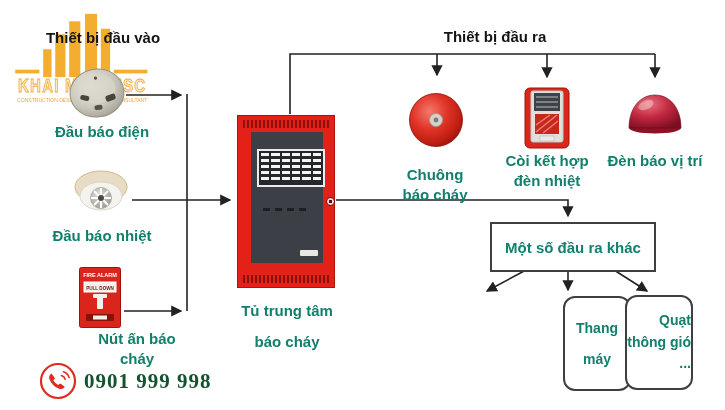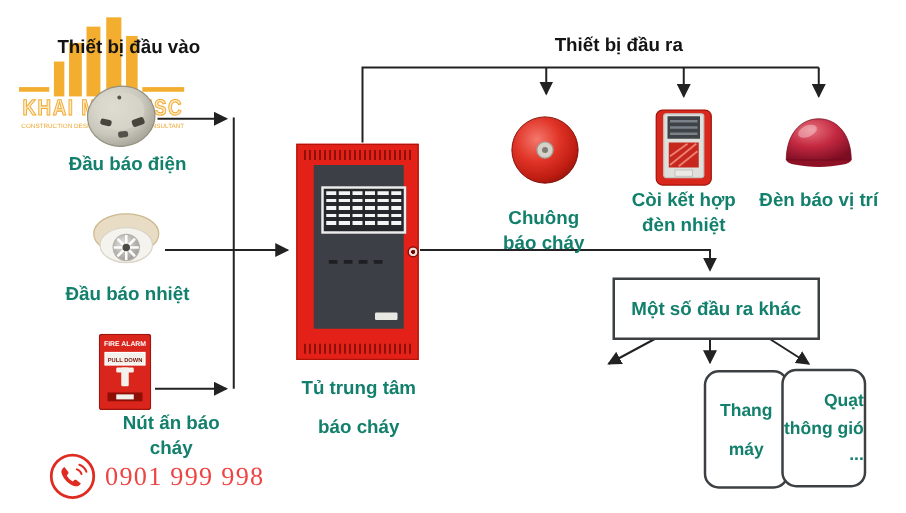--- a/index.html
+++ b/index.html
@@ -22,21 +22,21 @@
 
   
   .flowbox{position:absolute;background:#fff;border:2px solid #3c4043;display:flex;align-items:center;justify-content:center;text-align:center;font-weight:bold;color:#12806c;z-index:2;}
   #other-box{left:490px;top:222px;width:162px;height:46px;border-radius:0;font-size:15px;}
   .mini-box{border-radius:12px;font-size:14px;white-space:pre-line;}
   #mini-1{left:448px;top:297px;width:64px;height:90px;line-height:2.15;}
   #mini-2{left:563px;top:296px;width:64px;height:91px;line-height:2.15;}
   #mini-3{left:625px;top:295px;width:64px;height:91px;line-height:1.55;text-align:right;}
 
   
-  #phone-number{left:84px;top:369px;font-family:"Liberation Serif",serif;font-weight:normal;font-size:21px;color:#ef4444;letter-spacing:1px;z-index:2;}
+  #phone-number{left:84px;top:369px;font-family:"Liberation Serif",serif;font-weight:bold;font-size:21px;color:#14532d;letter-spacing:1px;z-index:2;}
 
   svg{display:block;}
   #connectors{position:absolute;left:0;top:0;z-index:1;}
   #logo{left:15px;top:12px;z-index:0;opacity:.92;}
 </style>
 </head>
 <body>
 
 <div id="stage">
 

